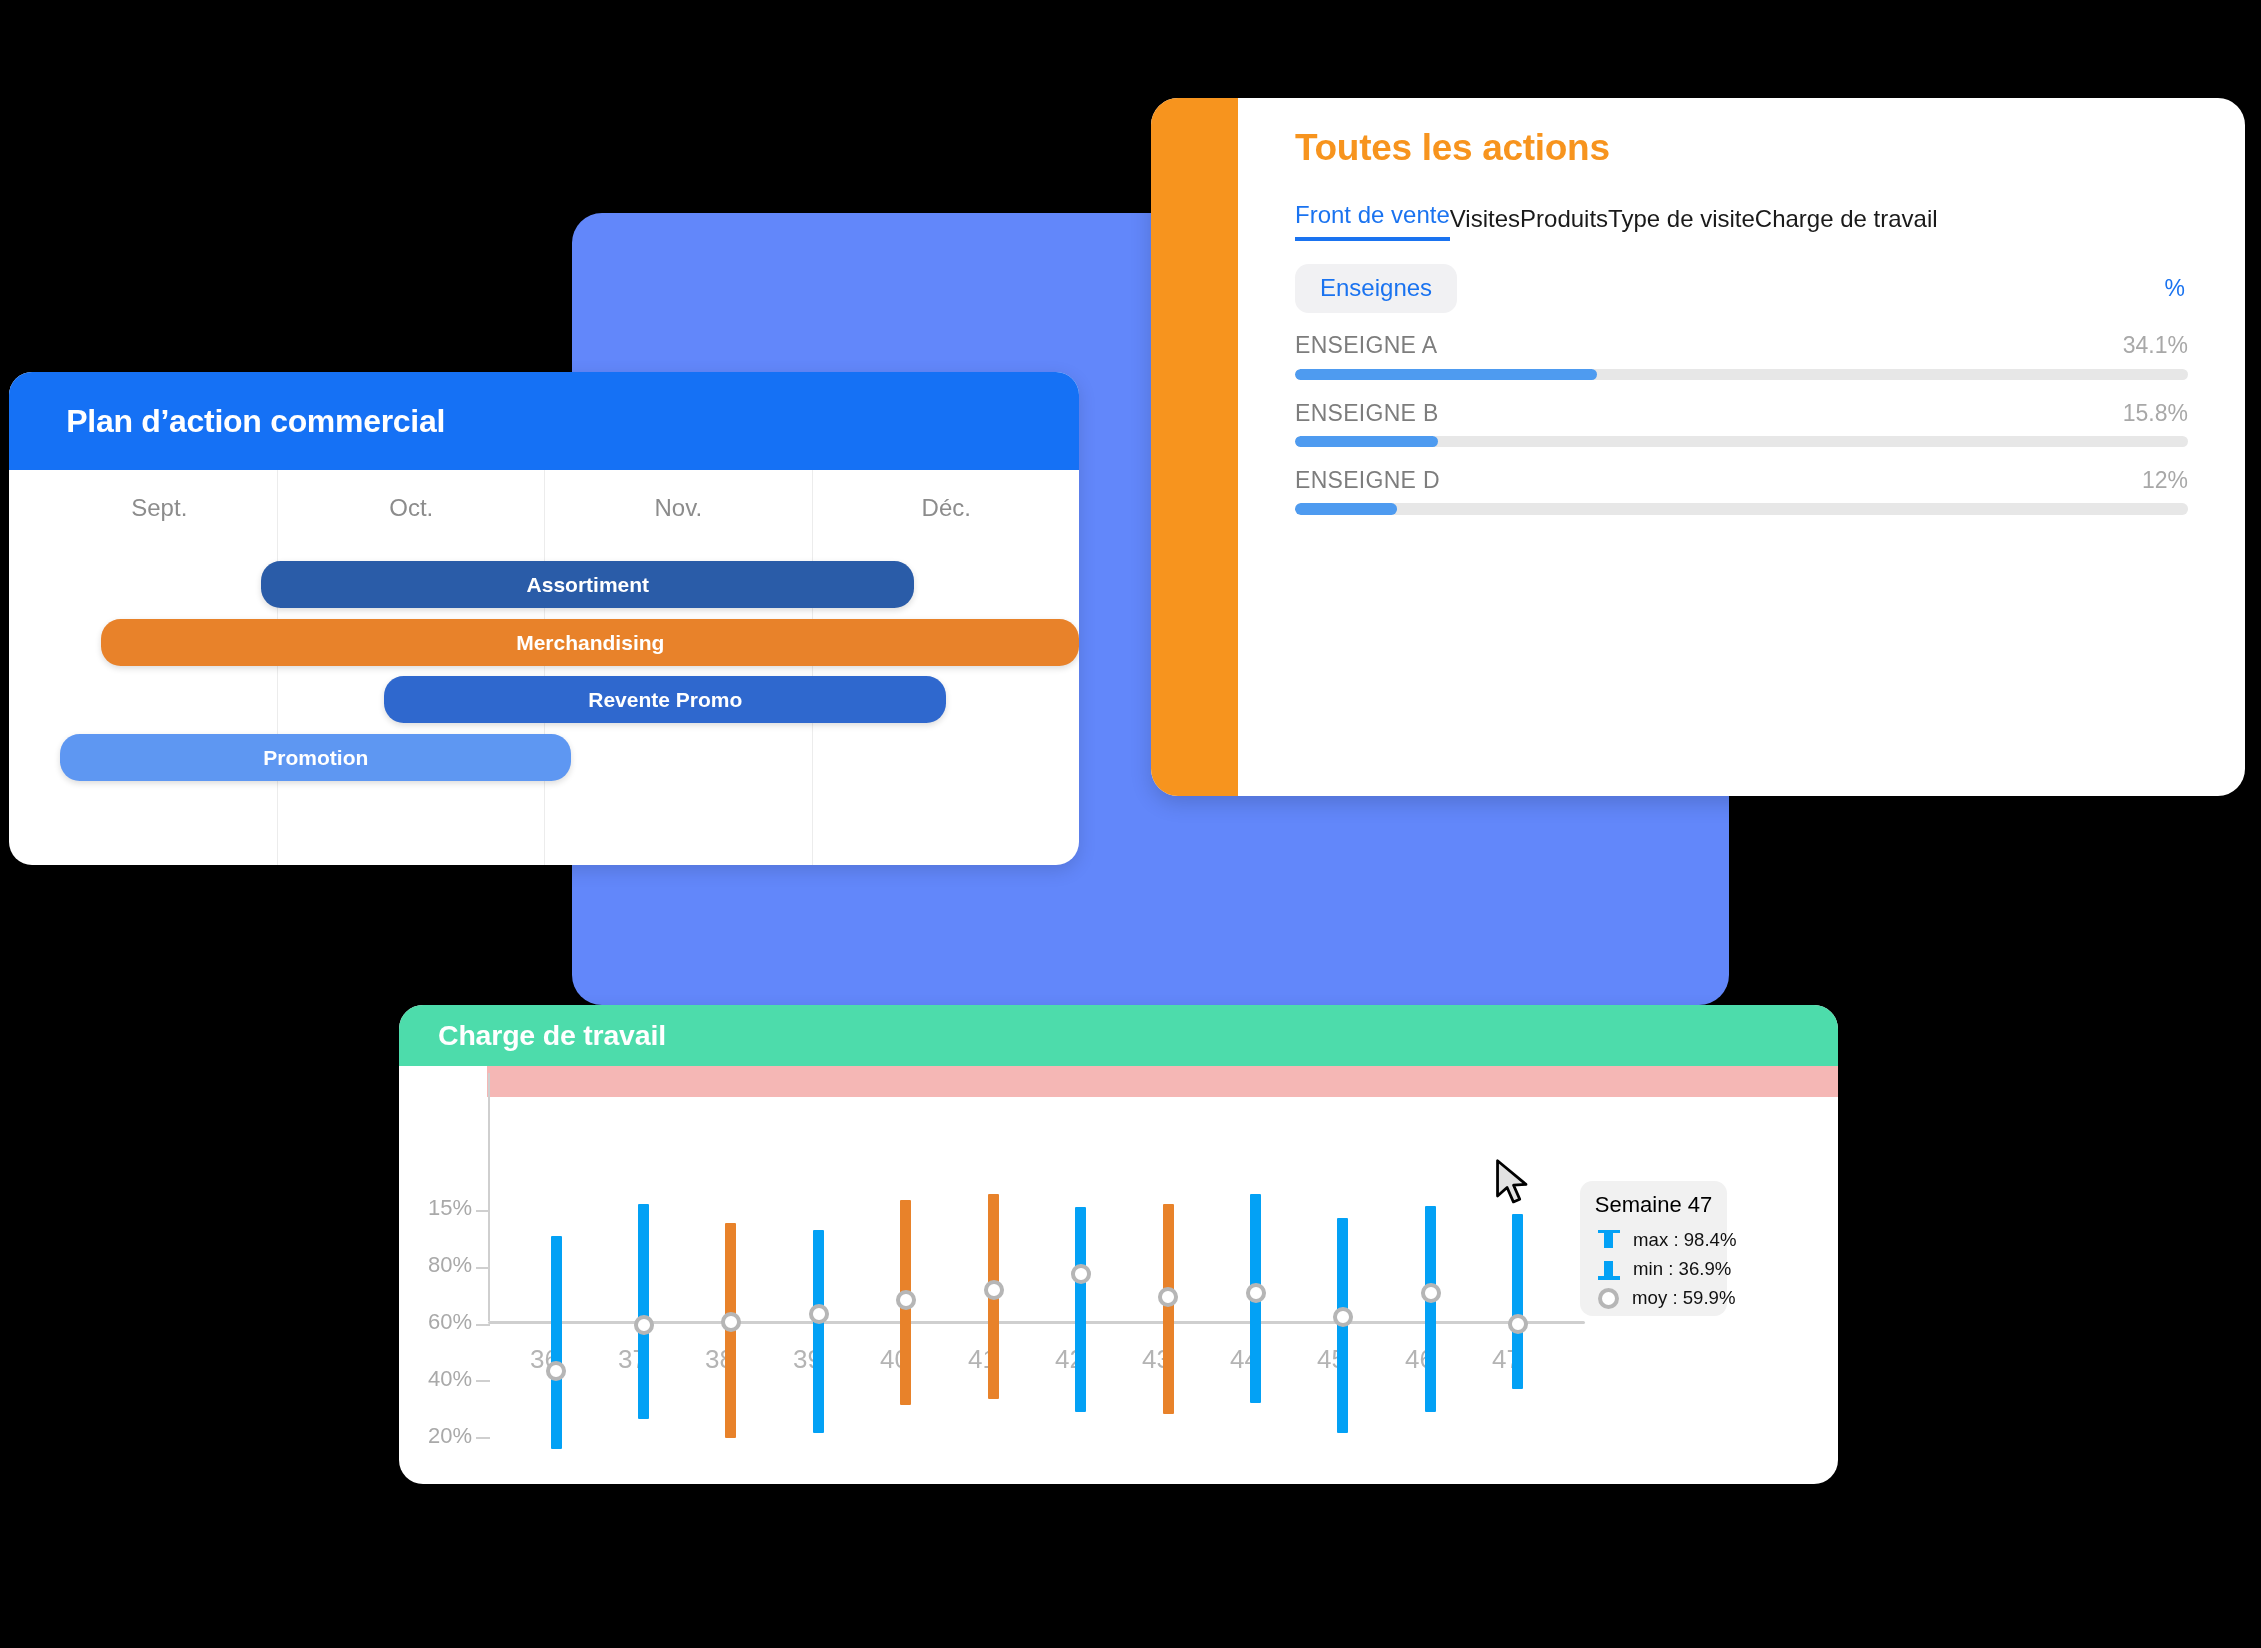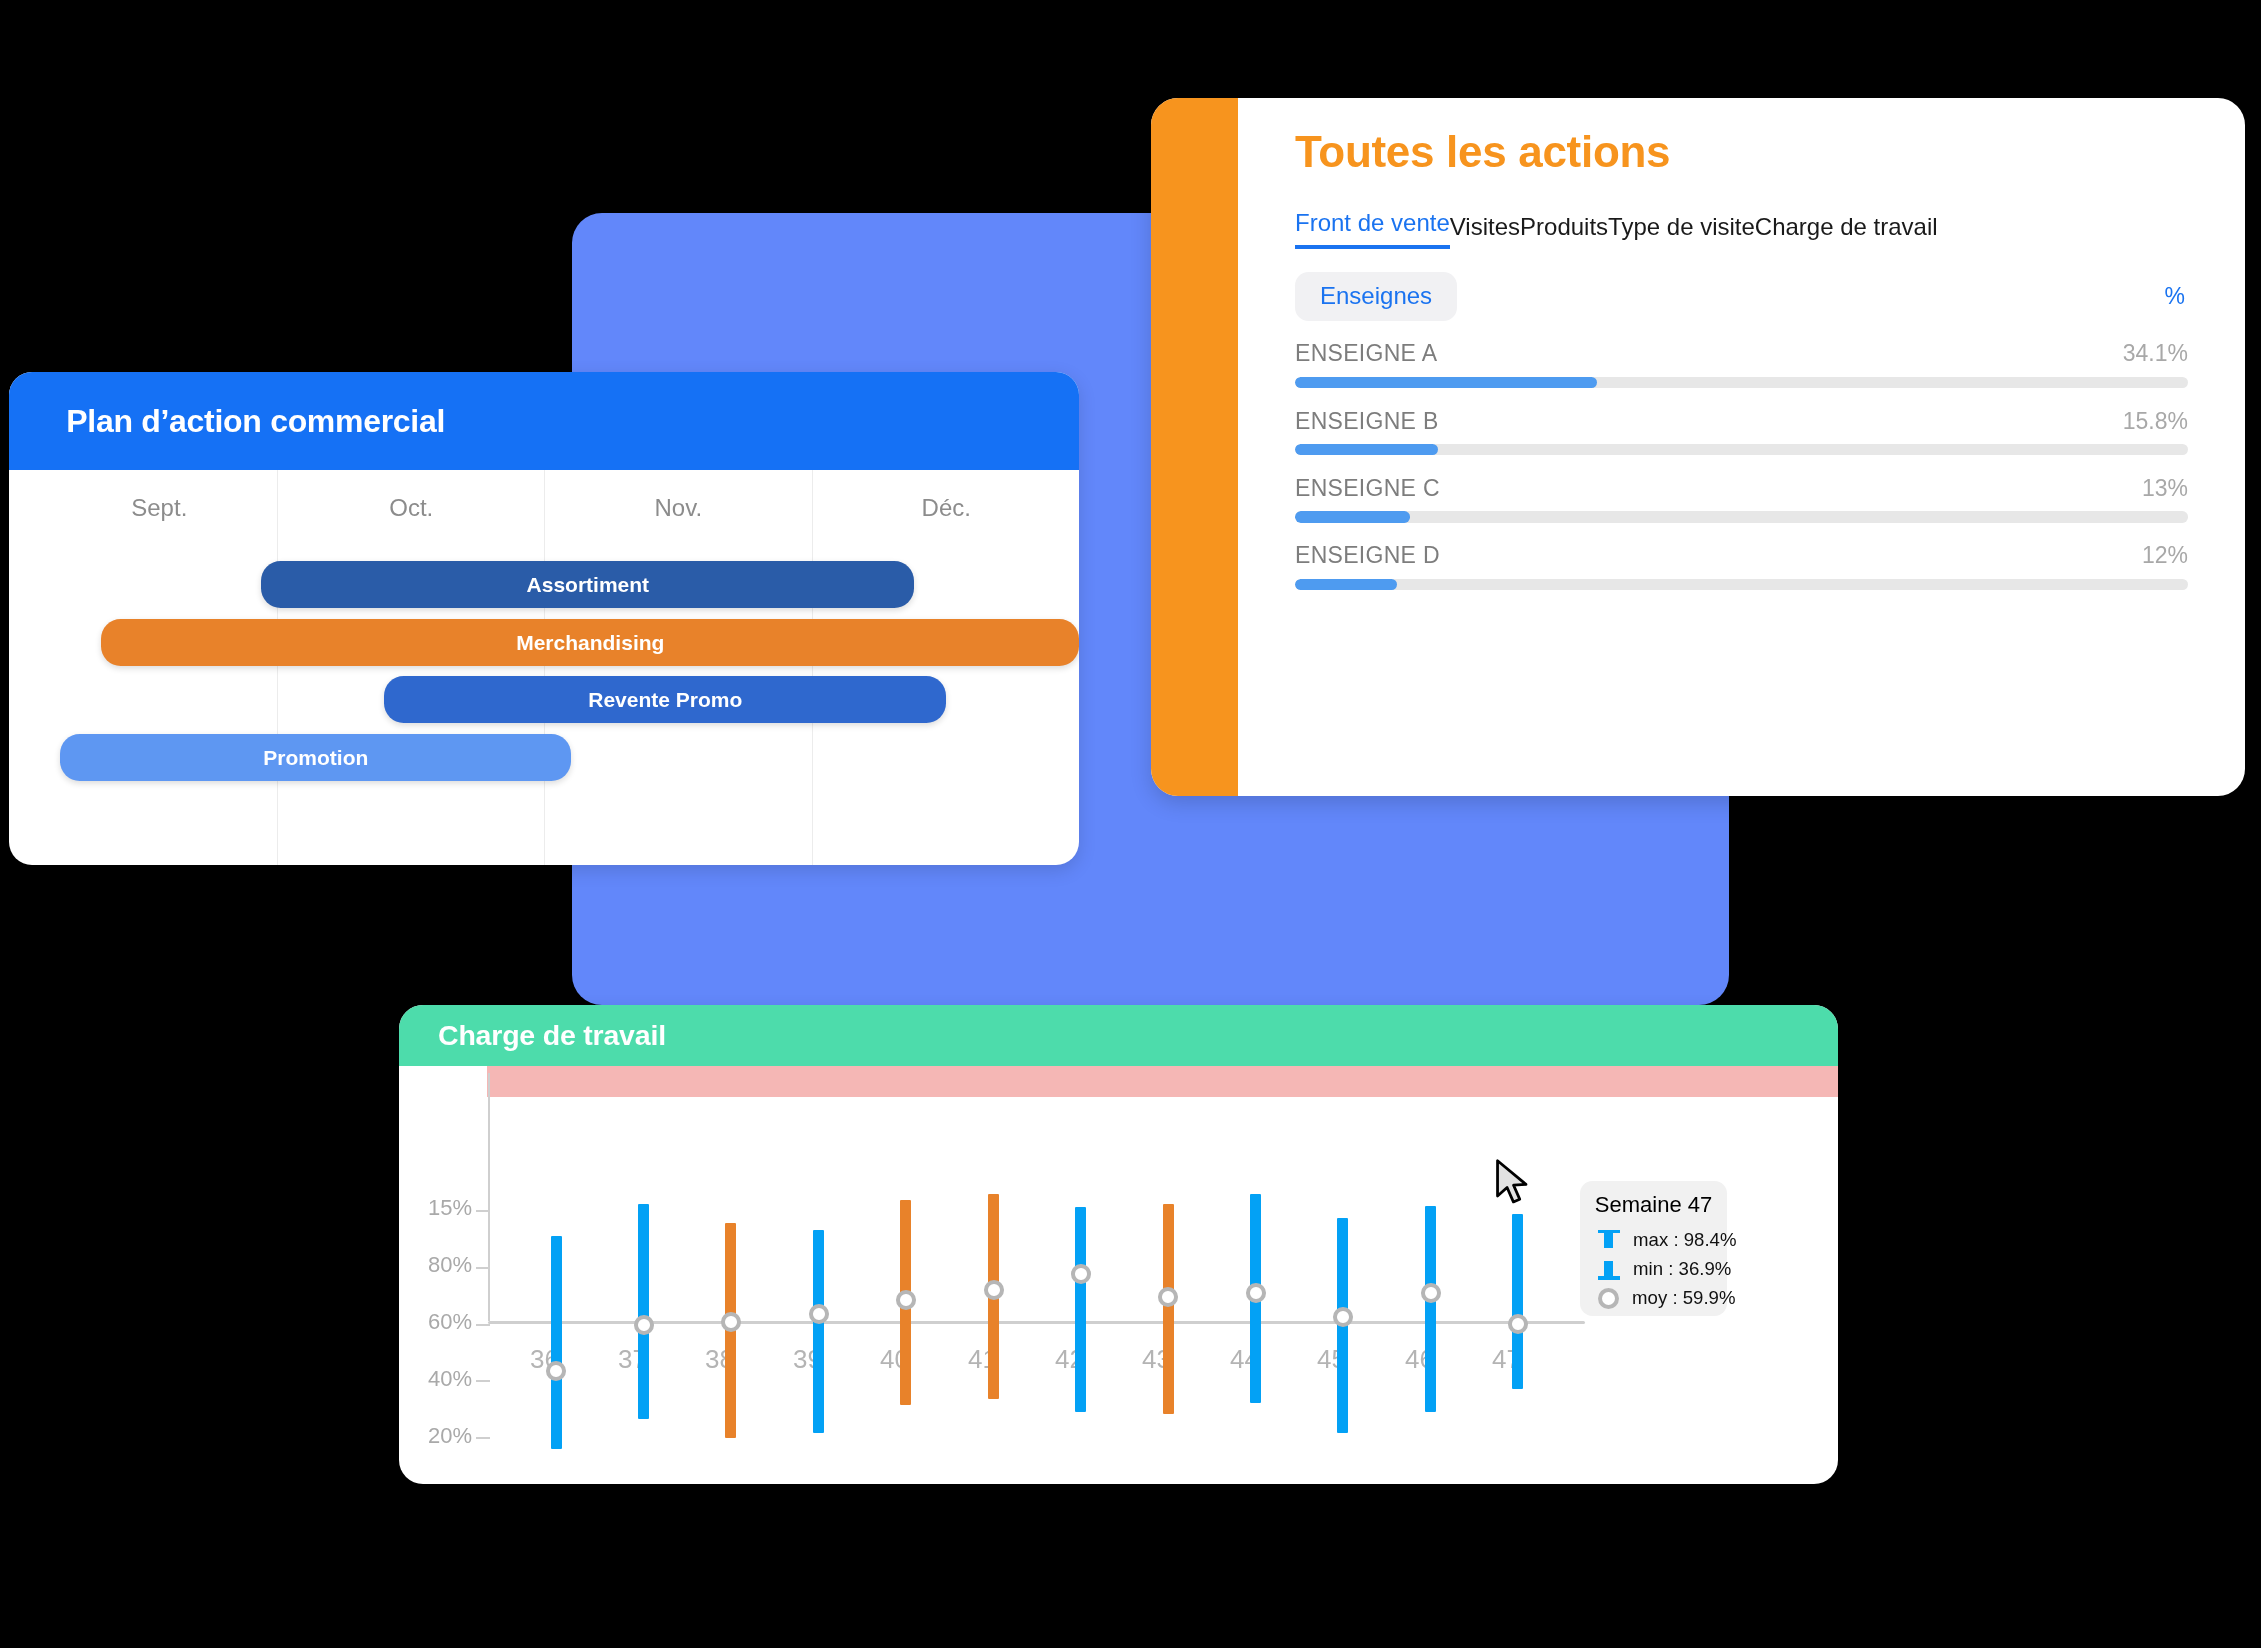--- a/index.html
+++ b/index.html
@@ -20,21 +20,21 @@
   .month-label{position:absolute;top:24px;font-size:24px;color:#8c8c8c;font-weight:400;text-align:center;}
   .gbar{position:absolute;height:47px;border-radius:19.7px;display:flex;align-items:center;
         justify-content:center;color:#fff;font-size:21px;font-weight:700;
         box-shadow:0 2.6px 6.2px rgba(0,0,0,.14);}
 
   
   #actions-card{left:1151px;top:98px;width:1094px;height:698px;background:#fff;border-radius:27px;
                 box-shadow:0 6.2px 21px rgba(0,0,0,.16);overflow:hidden;}
   #orange-rail{position:absolute;left:0;top:0;width:87px;height:100%;background:#f7941e;}
   #actions-inner{position:absolute;left:144px;top:0;right:57px;}
-  #actions-title{margin-top:28.5px;font-size:44px;font-weight:700;color:#f7941e;letter-spacing:-0.3px;}
+  #actions-title{margin-top:28.5px;font-size:37px;font-weight:700;color:#f7941e;letter-spacing:-0.3px;}
   #tabs{margin-top:32px;display:flex;align-items:flex-end;}
   .tab{font-size:24px;color:#1a1a1a;white-space:nowrap;padding-bottom:8.3px;}
   .tab.active{color:#1a73f0;border-bottom:4.7px solid #1a73f0;}
   #filterrow{margin-top:23px;display:flex;align-items:center;justify-content:space-between;}
   #enseignes-pill{background:#f1f1f3;border-radius:13.5px;padding:10.4px 25px;
                   color:#1a73f0;font-size:24px;}
   #pct-header{color:#1a73f0;font-size:23px;padding-right:3.1px;}
   .ens-row{margin-top:19.7px;}
   .ens-top{display:flex;justify-content:space-between;align-items:flex-end;}
   .ens-name{font-size:23px;color:#7d7d7d;letter-spacing:0.3px;}
@@ -130,29 +130,20 @@
             <div class="ens-fill" style="width: 33.8%;"></div>
           </div>
         </div>
         <div class="ens-row">
           <div class="ens-top">
             <div class="ens-name">ENSEIGNE B</div>
             <div class="ens-pct">15.8%</div>
           </div>
           <div class="ens-track">
             <div class="ens-fill" style="width: 16%;"></div>
-          </div>
-        </div>
-        <div class="ens-row">
-          <div class="ens-top">
-            <div class="ens-name">ENSEIGNE C</div>
-            <div class="ens-pct">13%</div>
-          </div>
-          <div class="ens-track">
-            <div class="ens-fill" style="width: 12.9%;"></div>
           </div>
         </div>
         <div class="ens-row">
           <div class="ens-top">
             <div class="ens-name">ENSEIGNE D</div>
             <div class="ens-pct">12%</div>
           </div>
           <div class="ens-track">
             <div class="ens-fill" style="width: 11.4%;"></div>
           </div>

